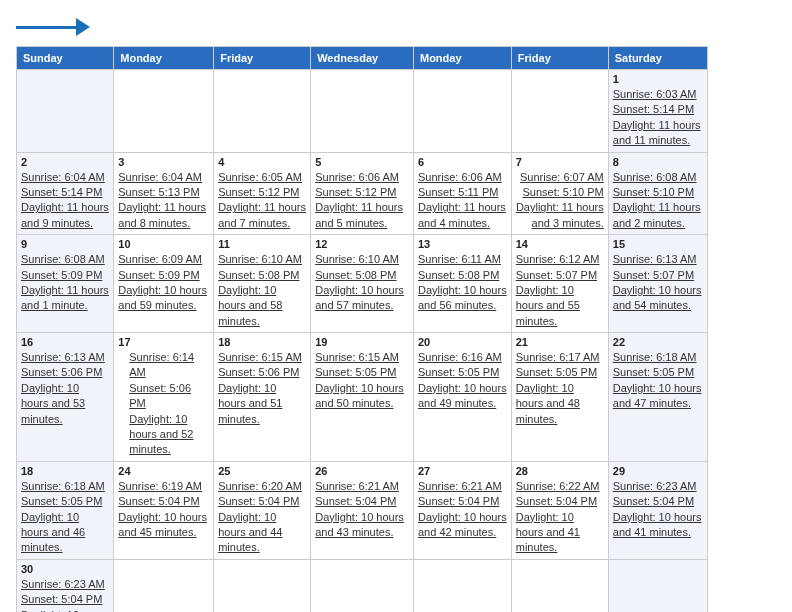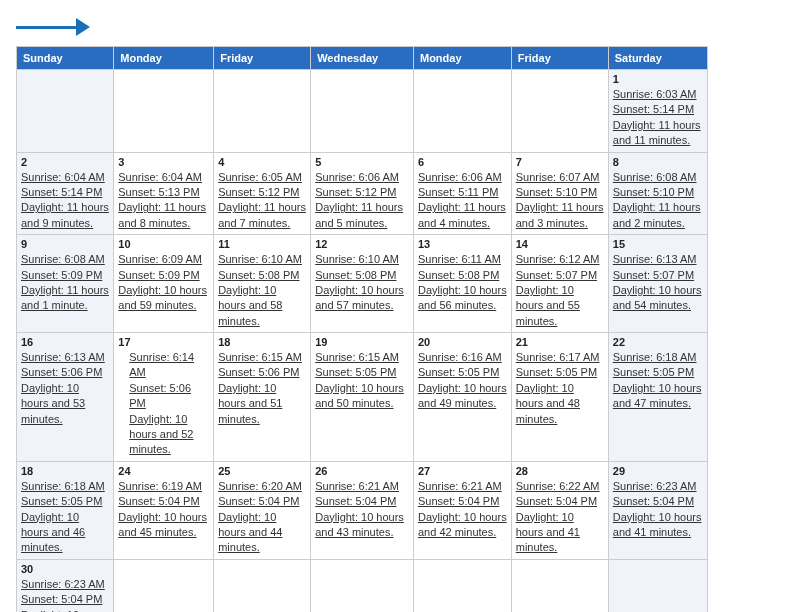--- a/index.html
+++ b/index.html
@@ -167,21 +167,21 @@
 Daylight: 11 hours and 5 minutes.</div>
           </td>
           <td>
             <span class="day-num">6</span>
             <div class="day-info" style="white-space: pre-line;">Sunrise: 6:06 AM
 Sunset: 5:11 PM
 Daylight: 11 hours and 4 minutes.</div>
           </td>
           <td>
             <span class="day-num">7</span>
-            <div class="day-info" style="white-space: pre-line;">Sunrise: 6:07 AM
+            <div class="day-info" style="white-space: pre-line; text-align: right;">Sunrise: 6:07 AM
 Sunset: 5:10 PM
 Daylight: 11 hours and 3 minutes.</div>
           </td>
           <td>
             <span class="day-num">8</span>
             <div class="day-info" style="white-space: pre-line;">Sunrise: 6:08 AM
 Sunset: 5:10 PM
 Daylight: 11 hours and 2 minutes.</div>
           </td>
         </tr>

